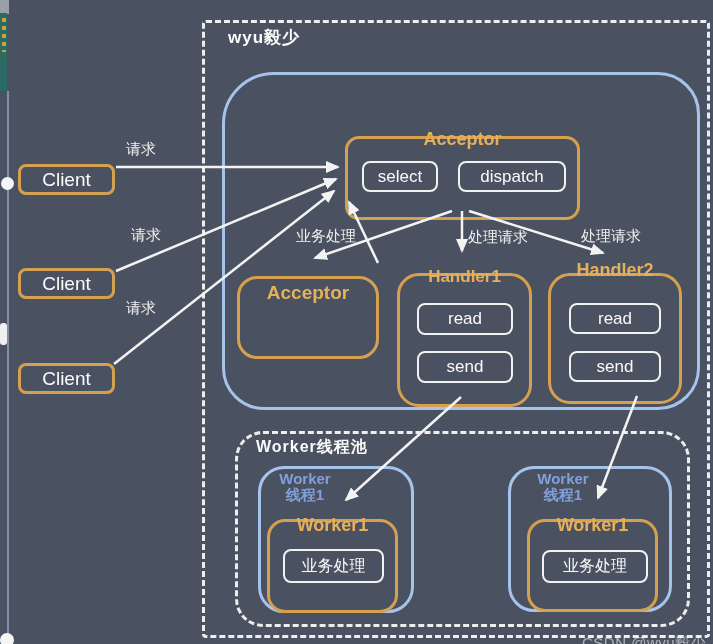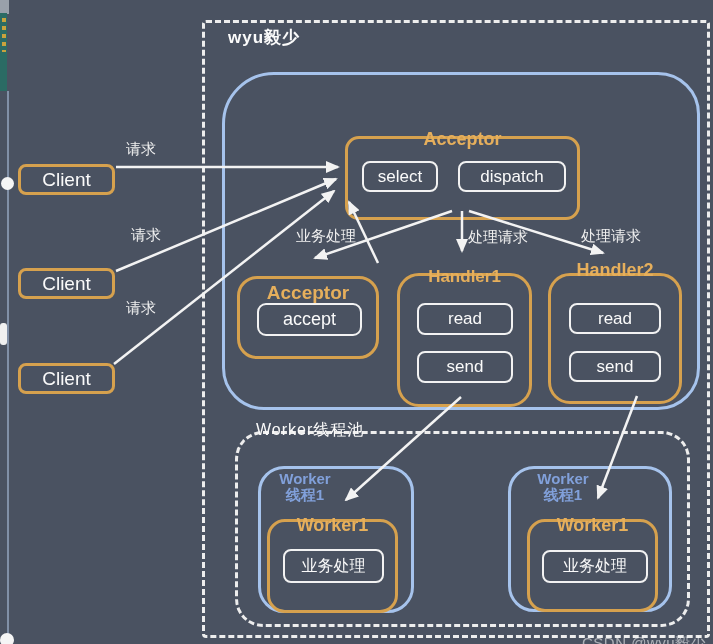--- a/index.html
+++ b/index.html
@@ -24,21 +24,21 @@
 
   
   .app-box{left:202px;top:20px;width:508px;height:618px;
     border:3px dashed var(--dash-white,#EDEDED);border-radius:4px;box-sizing:border-box;}
   .app-label{left:228px;top:26px;font-size:17px;font-weight:bold;color:var(--text-white,#FAFAFA);letter-spacing:1px;}
   .reactor-thread-box{left:222px;top:72px;width:478px;height:338px;
     border:3px solid var(--blue-border,#A6C3EC);border-radius:52px 42px 42px 42px;box-sizing:border-box;}
   .reactor-thread-label{left:252px;top:80px;font-size:17px;color:var(--blue-text,#81A0DA);font-weight:600;}
   .worker-pool-box{left:235px;top:431px;width:455px;height:196px;
     border:3px dashed var(--dash-white,#EDEDED);border-radius:28px;box-sizing:border-box;}
-  .worker-pool-label{left:256px;top:420px;font-size:16px;font-weight:normal;color:var(--text-white,#FAFAFA);letter-spacing:1px;}
+  .worker-pool-label{left:256px;top:437px;font-size:16px;font-weight:bold;color:var(--text-white,#FAFAFA);letter-spacing:1px;}
 
   
   .obox{border:3px solid var(--orange-border,#D6A14E);box-sizing:border-box;margin-top:12px;}
   .otitle{color:var(--orange-text,#E6AF5C);font-weight:600;text-align:center;}
   .wbox{border:2px solid var(--white-border,#F2F2F2);border-radius:8px;box-sizing:border-box;
     color:var(--text-white,#FAFAFA);font-size:17px;}
   .bbox{border:3px solid var(--blue-border,#A6C3EC);box-sizing:border-box;}
 
   .reactor-box{left:345px;top:124px;width:235px;height:84px;border-radius:14px;}
   .reactor-title{left:345px;top:129px;width:235px;font-size:18px;}
@@ -105,21 +105,20 @@
   <div class="abs worker-pool-box"></div>
   <div class="abs worker-pool-label">Worker线程池</div>
 
   <div class="abs obox reactor-box"></div>
   <div class="abs otitle reactor-title">Acceptor</div>
   <div class="abs wbox center select-box">select</div>
   <div class="abs wbox center dispatch-box">dispatch</div>
 
   <div class="abs obox acceptor-box"></div>
   <div class="abs otitle acceptor-title">Acceptor</div>
-  <div class="abs wbox center accept-box">accept</div>
 
   <div class="abs obox handler1-box"></div>
   <div class="abs otitle handler1-title">Handler1</div>
   <div class="abs wbox center h1-read">read</div>
   <div class="abs wbox center h1-send">send</div>
 
   <div class="abs obox handler2-box"></div>
   <div class="abs otitle handler2-title">Handler2</div>
   <div class="abs wbox center h2-read">read</div>
   <div class="abs wbox center h2-send">send</div>

